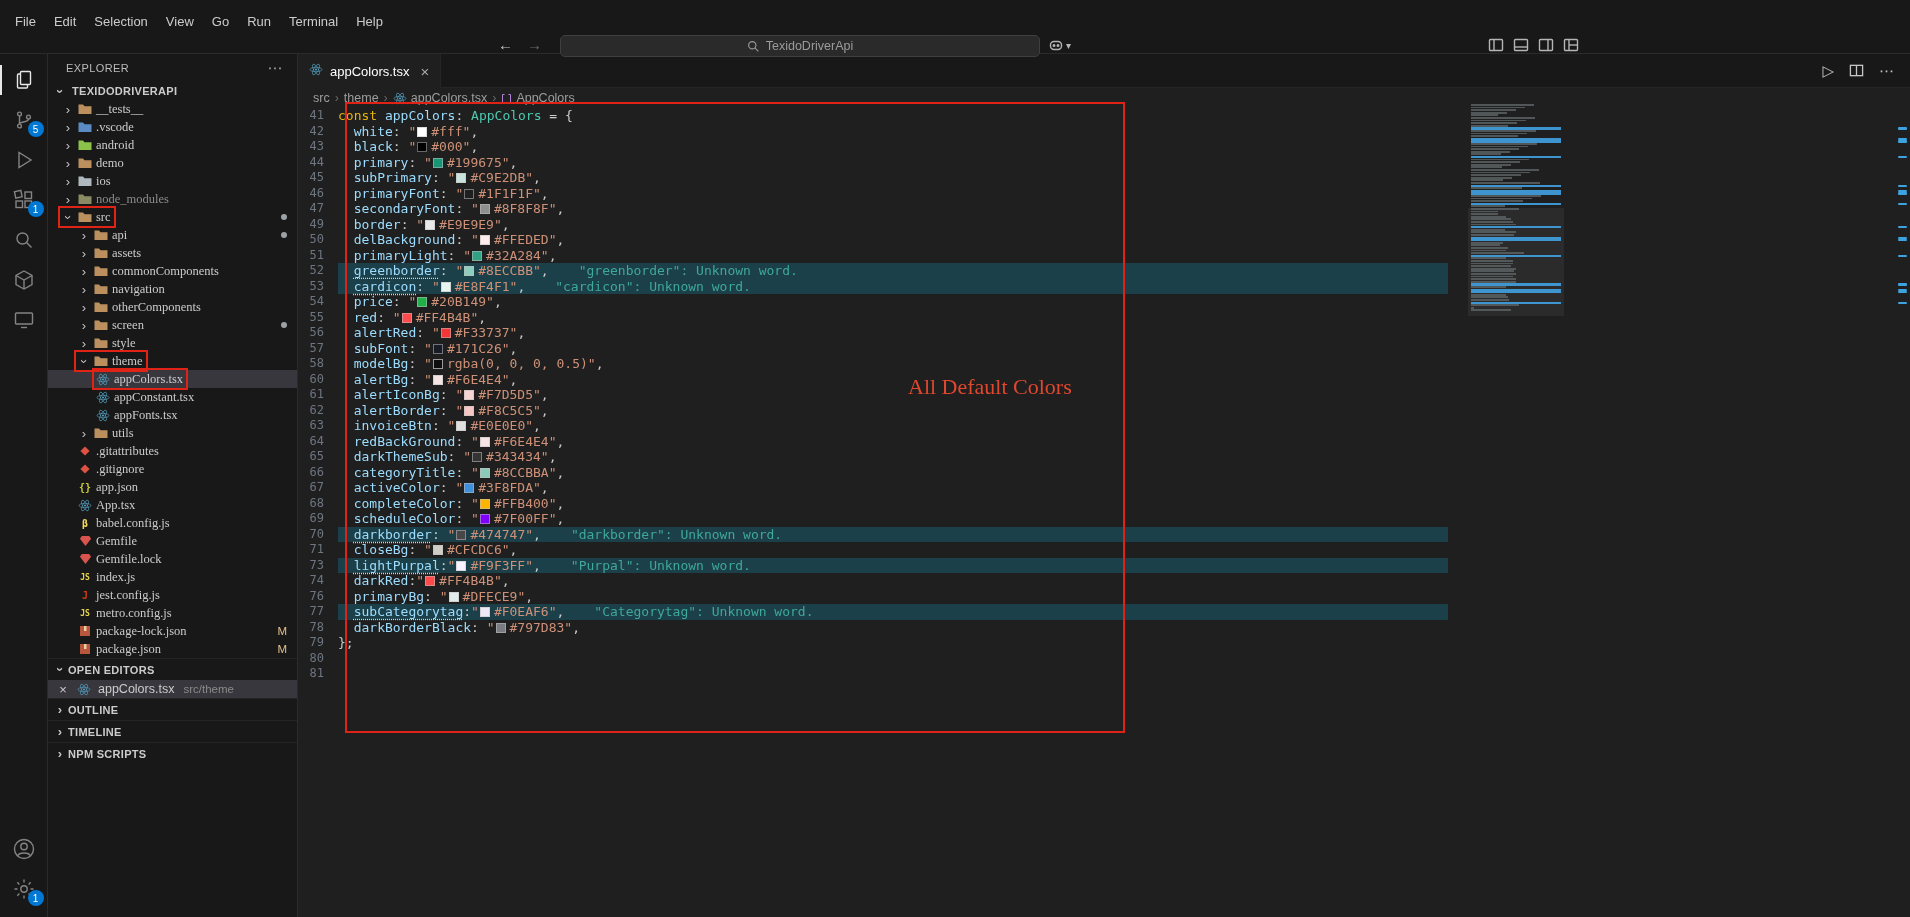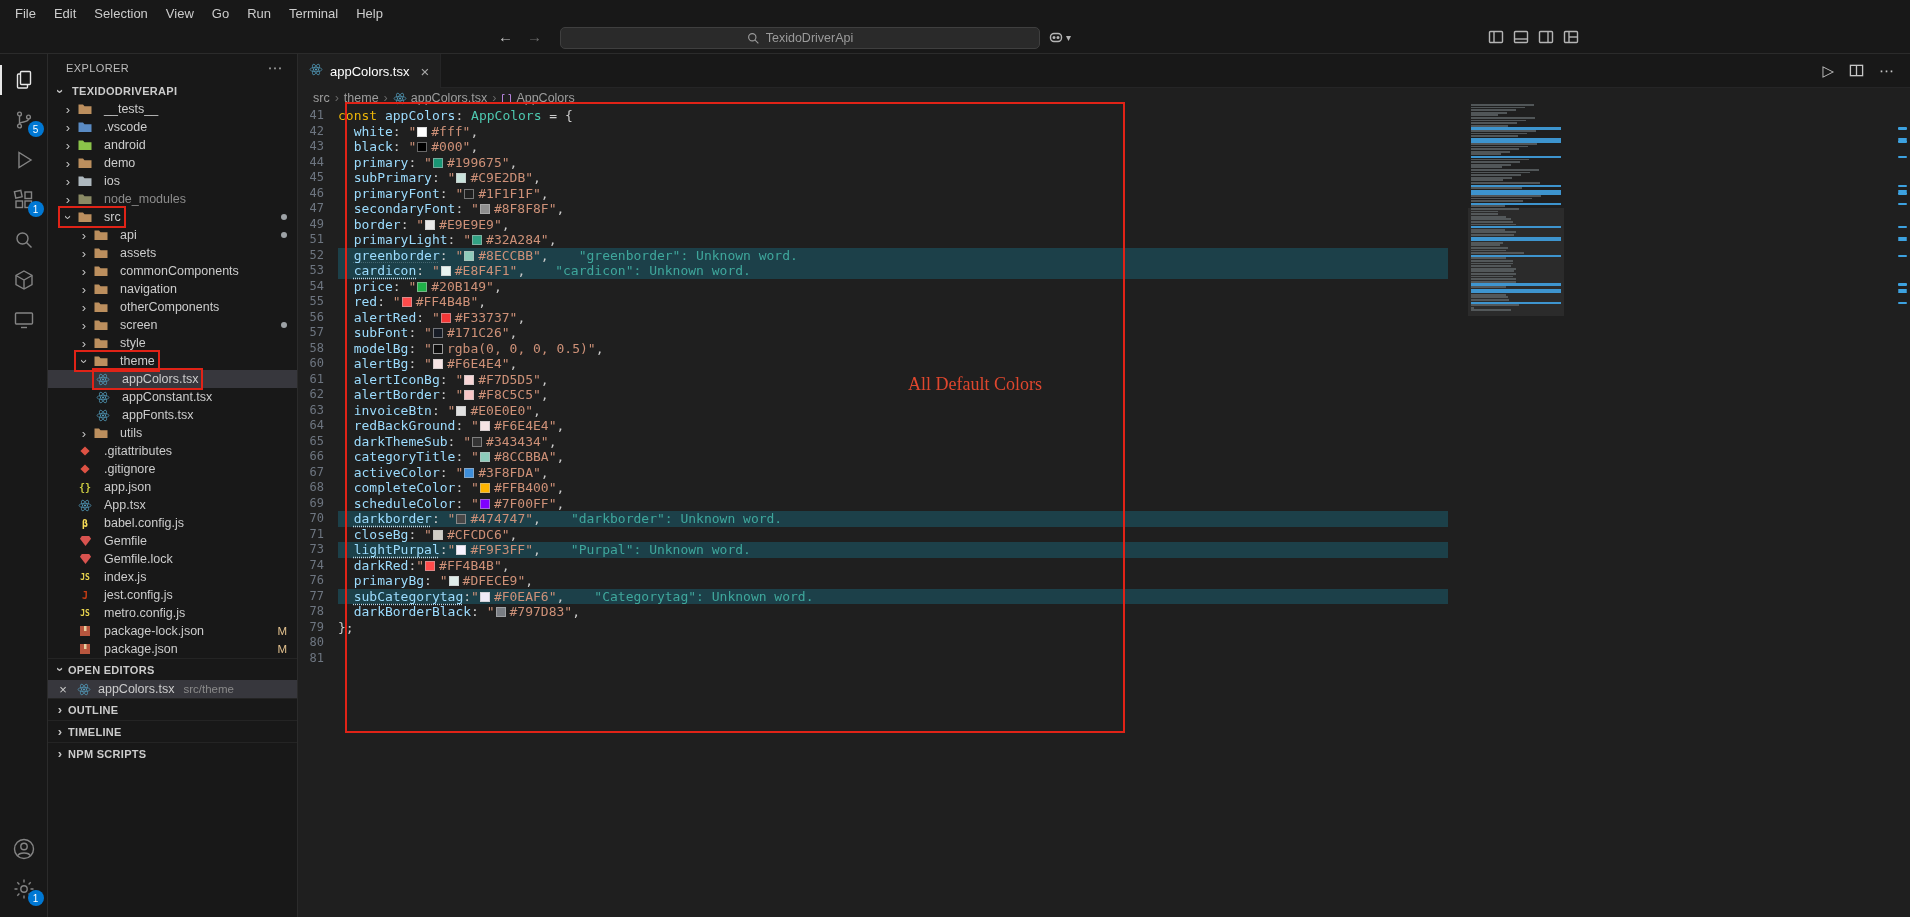--- a/index.html
+++ b/index.html
@@ -2,21 +2,21 @@
 <html><head>
 <meta charset="utf-8">
 <style>
   * { margin:0; padding:0; box-sizing:border-box; }
   html,body { background:#1f1f1f; }
   body { width:1910px; height:917px; overflow:hidden; font-family:"Liberation Sans",sans-serif; color:#cccccc; }
   .app { width:1910px; height:917px; display:flex; flex-direction:column; position:relative; }
 
   
   .titlebar { height:54px; background:#181818; border-bottom:1px solid #2b2b2b; flex:none; position:relative; }
-  .menurow { height:26px; display:flex; align-items:center; padding-left:6px; }
+  .menurow { height:26px; display:flex; align-items:center; padding-left:6px;margin-top:8px; }
   .menu-item { padding:0 9px; font-size:13px; color:#cccccc; height:100%; display:inline-flex; align-items:center; cursor:default; }
   .navrow { height:27px; position:relative; }
   .nav-arrows { position:absolute; left:498px; top:2px; display:flex; gap:14px; font-size:15px; color:#c5c5c5; }
   .nav-arrows .dim { color:#6b6b6b; }
   .command-center { position:absolute; left:560px; top:1px; width:480px; height:22px; background:#2a2a2a; border:1px solid #3f3f3f; border-radius:5px; display:flex; align-items:center; justify-content:center; gap:6px; font-size:12.5px; color:#9b9b9b; }
   .copilot { position:absolute; left:1048px; top:3px; display:flex; align-items:center; gap:2px; color:#b5b5b5; }
   .layout-icons { position:absolute; left:1488px; top:3px; display:flex; gap:9px; color:#b5b5b5; }
   .layout-icons span { display:inline-flex; }
 
   
@@ -40,21 +40,21 @@
   .trow.d1 { padding-left:12px; }
   .trow.d2 { padding-left:28px; }
   .trow.d3 { padding-left:46px; }
   .tinner { display:inline-flex; align-items:center; height:18px; position:relative; padding:0 3px 0 0; }
   .red-boxed { outline:2px solid #e02317; outline-offset:0px; }
   .twistie { width:16px; flex:none; display:inline-flex; justify-content:center; color:#c3c3c3; font-size:13px; }
   .twistie.open { transform:rotate(90deg); }
   .ficon { width:18px; flex:none; display:inline-flex; justify-content:center; align-items:center; }
   .ficon svg { display:block; }
   .txticon { font-family:"DejaVu Sans Mono",monospace; font-weight:bold; font-size:9px; }
-  .tlabel { margin-left:10px; }
+  .tlabel { margin-left:2px;font-family:Liberation Serif, serif; }
   .tlabel.dim { color:#8c8c8c; }
   .rootlabel { margin-left:4px; }
   .mod-dot { margin-left:auto; width:6px; height:6px; border-radius:3px; background:#9da2a6; flex:none; }
   .mod-badge { margin-left:auto; color:#e2c08d; font-size:11.5px; flex:none; }
   .sections { margin-top:0; }
   .sec { height:22px; display:flex; align-items:center; font-weight:bold; font-size:11px; letter-spacing:.3px; color:#cccccc; border-top:1px solid #242424; padding-left:4px; }
   .oerow { height:18px; display:flex; align-items:center; background:#37373d; padding-left:8px; gap:5px; font-size:12.5px; }
   .oeclose { color:#cccccc; width:14px; text-align:center; font-size:13px; }
   .oepath { color:#8a8a8a; font-size:11.5px; margin-left:4px; }
 
@@ -82,21 +82,21 @@
   .swo { border-color:#9a9a9a; }
 
   .minimap { position:absolute; left:1170px; top:-4px; width:96px; height:330px; }
   .mbar { position:absolute; left:3px; height:1.8px; background:#5b6063; opacity:.85; }
   .mbar.blue { width:90px; height:2.2px; background:#3f9bd8; opacity:.95; }
   .mslider { position:absolute; left:0; right:0; top:104px; height:108px; background:rgba(255,255,255,.055); }
   .ruler { position:absolute; right:0; top:-4px; width:14px; height:100%; }
   .rtick { position:absolute; left:2px; width:9px; height:2.2px; background:#3da2e0; border-radius:1px; }
 
   .ann-rect { position:absolute; left:47px; top:-6px; width:780px; height:631px; border:2px solid #e02317; pointer-events:none; z-index:6; }
-  .ann-label { position:absolute; left:610px; top:266px; font-family:"Liberation Serif",serif; font-size:18px; color:#df472e; z-index:6; pointer-events:none; }
+  .ann-label { position:absolute; left:610px; top:266px; font-family:"Liberation Serif",serif; font-size:22px; color:#df472e; z-index:6; pointer-events:none; }
 
   svg.ln { stroke:currentColor; fill:none; stroke-width:1.4; }
 </style>
 </head>
 <body>
 
 <div class="app">
 
   <div class="titlebar">
     <div class="menurow" id="menubar">
@@ -715,20 +715,24 @@
               <span class="gut">46</span>
               <span class="cnt"><span class="ind">  </span><span class="prop">primaryFont</span><span class="pu">: </span><span class="str">"<span class="sw" style="background:#1F1F1F"></span>#1F1F1F"</span><span class="pu">,</span></span>
             </div>
             <div class="cl">
               <span class="gut">47</span>
               <span class="cnt"><span class="ind">  </span><span class="prop">secondaryFont</span><span class="pu">: </span><span class="str">"<span class="sw" style="background:#8F8F8F"></span>#8F8F8F"</span><span class="pu">,</span></span>
             </div>
             <div class="cl">
               <span class="gut">49</span>
               <span class="cnt"><span class="ind">  </span><span class="prop">border</span><span class="pu">: </span><span class="str">"<span class="sw" style="background:#E9E9E9"></span>#E9E9E9"</span><span class="pu">,</span></span>
+            </div>
+            <div class="cl">
+              <span class="gut">50</span>
+              <span class="cnt"><span class="ind">  </span><span class="prop">delBackground</span><span class="pu">: </span><span class="str">"<span class="sw" style="background:#FFEDED"></span>#FFEDED"</span><span class="pu">,</span></span>
             </div>
             <div class="cl">
               <span class="gut">51</span>
               <span class="cnt"><span class="ind">  </span><span class="prop">primaryLight</span><span class="pu">: </span><span class="str">"<span class="sw" style="background:#32A284"></span>#32A284"</span><span class="pu">,</span></span>
             </div>
             <div class="cl">
               <span class="gut">52</span>
               <span class="cnt hl"><span class="ind">  </span><span class="prop mis">greenborder</span><span class="pu">: </span><span class="str">"<span class="sw" style="background:#8ECCBB"></span>#8ECCBB"</span><span class="pu">,</span><span class="annx">"greenborder": Unknown word.</span></span>
             </div>
             <div class="cl">

